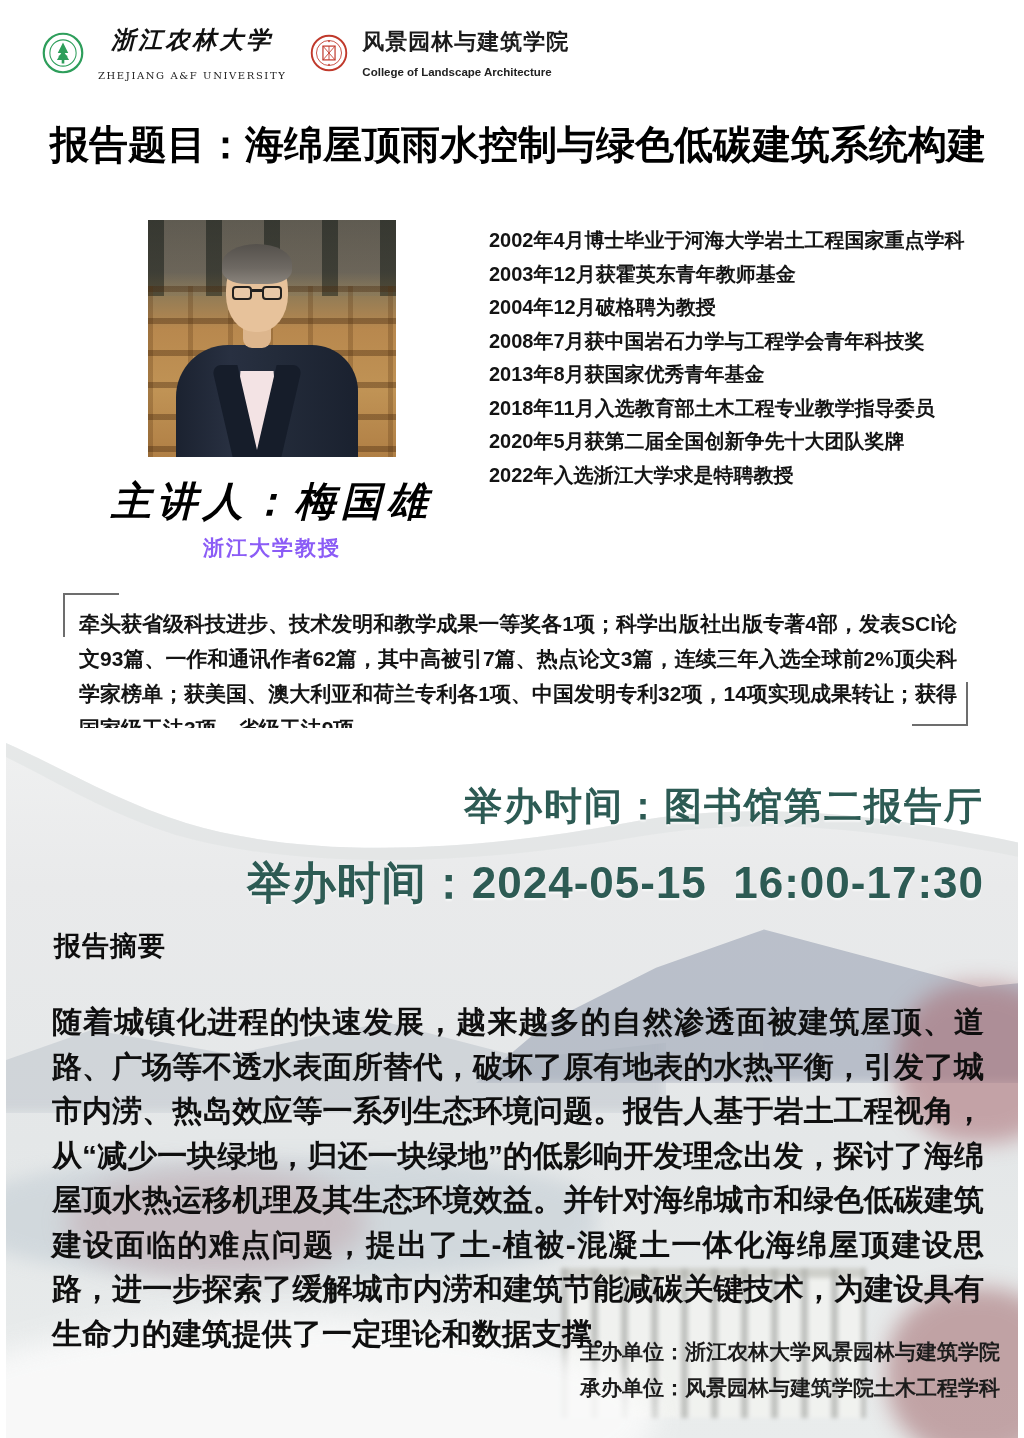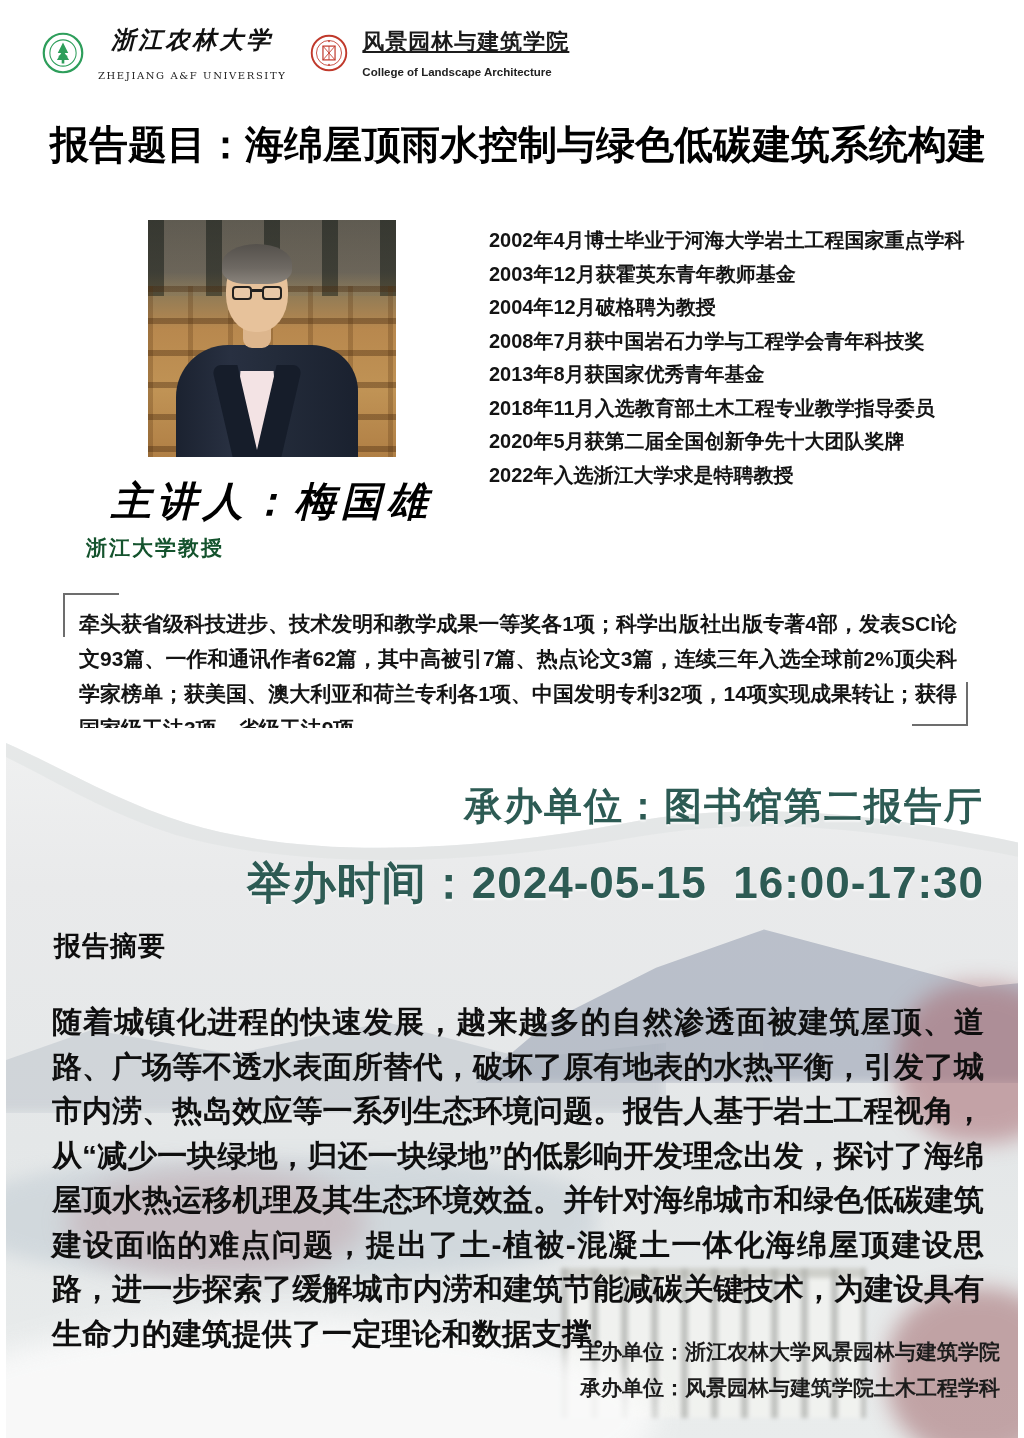--- a/index.html
+++ b/index.html
@@ -8,21 +8,21 @@
   .poster { position:relative; width:1012px; height:1438px; background:#ffffff; overflow:hidden; margin:0 auto; }
 
   
   .header { position:absolute; top:24px; left:36px; display:flex; align-items:center; gap:14px; }
   .uni-logo { width:42px; height:42px; flex:0 0 auto; }
   .uni-names { display:flex; flex-direction:column; align-items:center; margin-right:10px; }
   .uni-cn { font-family:"DejaVu Serif", serif; font-weight:900; font-style:italic; font-size:24px; color:#111; letter-spacing:3px; white-space:nowrap; }
   .uni-en { font-family:"DejaVu Serif", serif; font-size:10px; color:#222; letter-spacing:1.6px; margin-top:14px; white-space:nowrap; }
   .seal-logo { width:38px; height:38px; flex:0 0 auto; }
   .col-names { display:flex; flex-direction:column; }
-  .col-cn { font-weight:700; font-size:22px; color:#1c1c1c; letter-spacing:1px; white-space:nowrap;text-decoration:underline; }
+  .col-cn { font-weight:700; font-size:22px; color:#1c1c1c; letter-spacing:1px; white-space:nowrap; }
   .col-en { font-weight:700; font-size:11.5px; color:#222; margin-top:9px; white-space:nowrap; }
 
   
   .title { position:absolute; top:118px; left:0; width:1024px; text-align:center;
            font-size:39px; font-weight:900; color:#000; letter-spacing:0px; white-space:nowrap; }
 
   
   .photo { position:absolute; left:142px; top:220px; width:248px; height:237px; overflow:hidden;
            background:linear-gradient(180deg,#57534b 0%,#676055 22%,#8d7a57 30%,#b8884e 46%,#c09355 72%,#b07f45 100%); }
   .photo .windows { position:absolute; top:0; left:0; width:100%; height:32%;
@@ -48,22 +48,22 @@
   .photo .bridge { position:absolute; left:20px; top:3px; width:10px; height:2.5px; background:#23211f; }
 
   
   .creds { position:absolute; left:447px; top:224px; width:540px; list-style:none;margin-left:36px; }
   .creds li { font-size:20px; font-weight:600; color:#141414; line-height:33.5px; white-space:nowrap; }
 
   
   .speaker-name { position:absolute; left:80px; top:474px; width:372px; text-align:center;
            font-family:"DejaVu Serif", serif; font-style:italic; font-weight:900; font-size:40px; color:#000;
            letter-spacing:6px; white-space:nowrap; }
-  .speaker-aff { position:absolute; left:80px; top:534px; width:372px; text-align:left;
-           font-size:21px; font-weight:700; color:#14532d; letter-spacing:2px; }
+  .speaker-aff { position:absolute; left:80px; top:534px; width:372px; text-align:center;
+           font-size:21px; font-weight:700; color:#8b5cf6; letter-spacing:2px; }
 
   
   .ach-box { position:absolute; left:57px; top:596px; width:908px; padding:10px 14px 12px 16px; }
   .ach-text { font-size:21px; font-weight:600; color:#141414; line-height:35px; text-align:justify; }
   .corner-tl { position:absolute; left:57px; top:593px; width:56px; height:44px;
            border-top:2px solid #6d6d6d; border-left:2px solid #6d6d6d; }
   .corner-br { position:absolute; left:906px; top:682px; width:56px; height:44px;
            border-bottom:2px solid #6d6d6d; border-right:2px solid #6d6d6d; }
 
   
@@ -176,21 +176,21 @@
     <div class="decor mtn-right"></div>
     <div class="decor mtn-left"></div>
     <div class="decor fol-r1"></div>
     <div class="decor water"></div>
     <div class="decor fol-mid"></div>
     <div class="decor building"></div>
     <div class="decor fol-r2"></div>
     <div class="decor snow"></div>
   </div>
 
-  <div class="event-loc">承办单位：图书馆第二报告厅</div>
+  <div class="event-loc">举办时间：图书馆第二报告厅</div>
   <div class="event-time">举办时间：2024-05-15  16:00-17:30</div>
 
   <div class="abs-heading">报告摘要</div>
   <div class="abs-body">随着城镇化进程的快速发展，越来越多的自然渗透面被建筑屋顶、道路、广场等不透水表面所替代，破坏了原有地表的水热平衡，引发了城市内涝、热岛效应等一系列生态环境问题。报告人基于岩土工程视角，从“减少一块绿地，归还一块绿地”的低影响开发理念出发，探讨了海绵屋顶水热运移机理及其生态环境效益。并针对海绵城市和绿色低碳建筑建设面临的难点问题，提出了土-植被-混凝土一体化海绵屋顶建设思路，进一步探索了缓解城市内涝和建筑节能减碳关键技术，为建设具有生命力的建筑提供了一定理论和数据支撑。</div>
 
   <div class="footer-host">主办单位：浙江农林大学风景园林与建筑学院</div>
   <div class="footer-org">承办单位：风景园林与建筑学院土木工程学科</div>
 
 </div>
 

